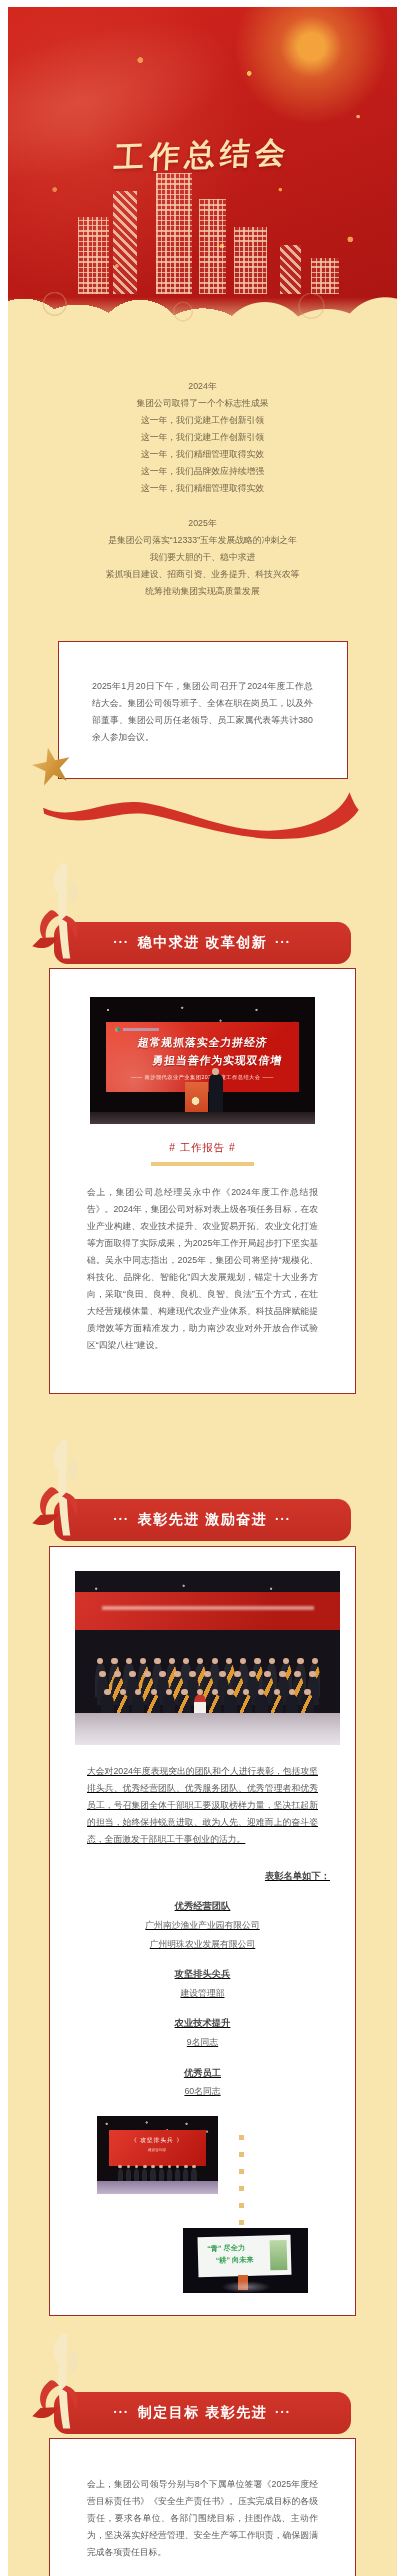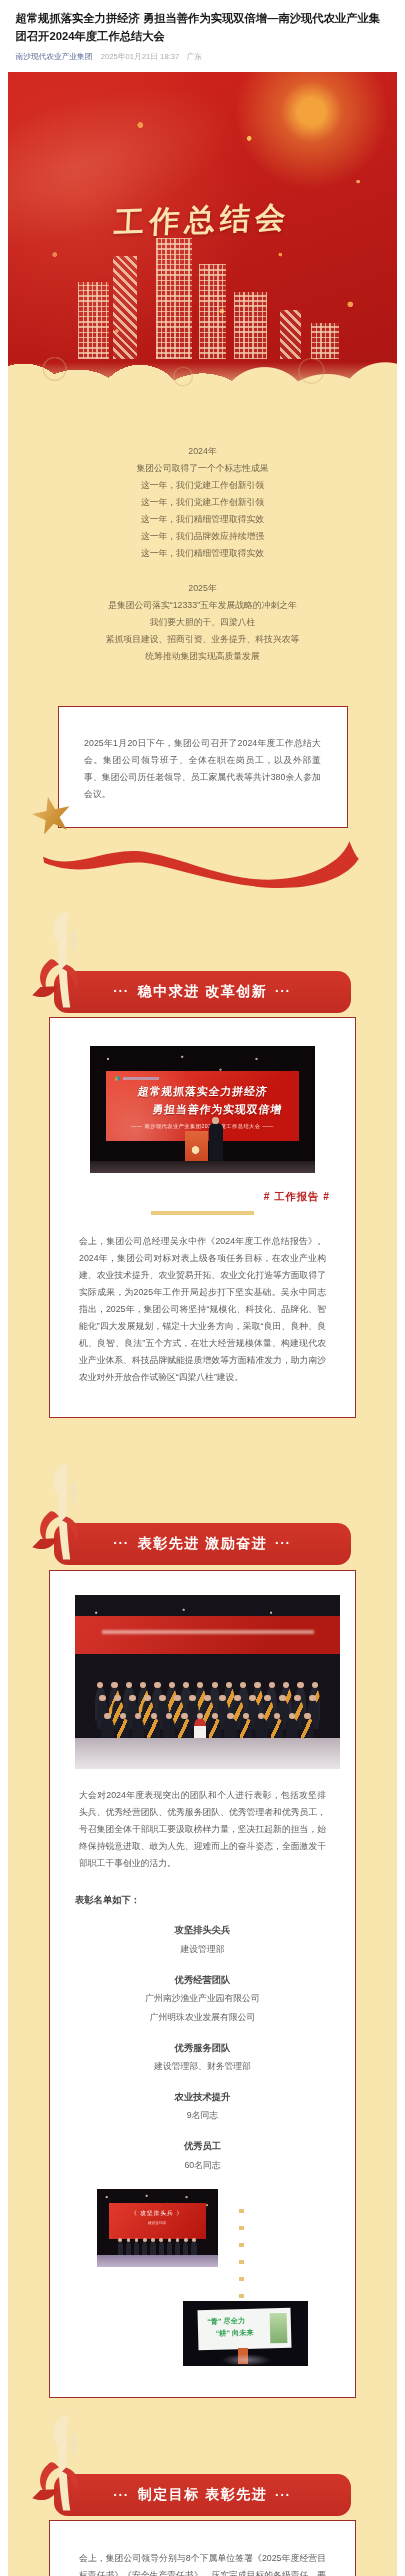--- a/index.html
+++ b/index.html
@@ -56,42 +56,42 @@
         radial-gradient(circle at 78% 64%,transparent 11.3px,rgba(205,165,105,.3) 12px 13px,transparent 13.4px);}
 
   
   .intro{padding:43px 15.5px 0;text-align:center;color:#75664b;font-size:8.8px;}
   .intro p{margin:0 0 7.2px;line-height:9.8px;}
   .intro .gap{height:17.5px;}
 
   
   .card{position:relative;margin:0 auto;background:#fff;border:0.5px solid #9d2d26;}
   .card1{width:290px;margin-top:45px;padding:24px 21.6px 19.6px;box-sizing:border-box;}
-  .para{font-size:8.8px;line-height:17px;color:#5d5b5b;text-align:justify;margin:4px;}
+  .para{font-size:8.8px;line-height:17px;color:#5d5b5b;text-align:justify;margin:12px;}
   .star{position:absolute;left:-27px;bottom:-9.3px;width:40px;height:40px;
         background:linear-gradient(135deg,#ecc276,#cf9337 55%,#b57a25);
         clip-path:polygon(50% 0%,61% 35%,98% 35%,68% 57%,79% 91%,50% 70%,21% 91%,32% 57%,2% 35%,39% 35%);
         transform:rotate(-12deg);}
   .ribbon-wave{width:325px;margin:8.2px auto 0;display:block;}
 
   
   .sec-head{width:297px;margin:0 auto;position:relative;}
   .sec1{margin-top:81px;} .sec2{margin-top:105px;} .sec3{margin-top:76px;}
   .banner{position:relative;height:42px;border-radius:13.4px;
         background:linear-gradient(#d23529,#c22c23);
         display:flex;align-items:center;justify-content:center;
         color:#fff;font-size:14px;font-weight:700;letter-spacing:1.5px;}
   .banner:before{content:"";position:absolute;right:-1px;top:-7.7px;width:18.5px;height:18.5px;
         background:#a8241d;border-radius:3.1px;transform:rotate(14deg) skewY(-14deg);z-index:-1;}
   .banner .dots{font-size:7.7px;letter-spacing:2.6px;margin:0 8.2px;color:#fff;position:relative;top:-1px;}
   .wheat{position:absolute;left:-25px;top:-62px;width:63px;height:100px;z-index:2;}
 
   .card-body{width:307px;box-sizing:border-box;}
   .card2{margin-top:4.1px;padding:28px 25px 27px;}
-  .card3{padding:24px 25px 27px;margin-top:5.2px;}
+  .card3{padding:24px 25px 18px;margin-top:5.2px;text-decoration:underline;}
   .card4{margin-top:4.1px;padding:25px 25px 29px;}
 
   
   .photo{position:relative;overflow:hidden;background:#0c0709;}
   .lights{position:absolute;left:0;right:0;top:0;height:34%;opacity:.8;background-image:
         radial-gradient(circle at 8% 30%,rgba(255,240,200,.9) 0 0.8px,transparent 1.5px),
         radial-gradient(circle at 26% 62%,rgba(255,240,200,.75) 0 0.8px,transparent 1.5px),
         radial-gradient(circle at 41% 25%,rgba(255,240,200,.85) 0 0.8px,transparent 1.5px),
         radial-gradient(circle at 58% 55%,rgba(255,240,200,.8) 0 0.8px,transparent 1.5px),
         radial-gradient(circle at 74% 30%,rgba(255,240,200,.9) 0 0.8px,transparent 1.5px),
@@ -144,47 +144,39 @@
   
   .photo-e{position:absolute;right:21.6px;top:112px;width:125px;height:65px;background:#0b0a10;}
   .screen-e{position:absolute;left:12%;right:14%;top:12%;height:62%;background:#f4f6f3;transform:rotate(-1.5deg);}
   .screen-e .g1{margin:7.2px 0 0 9.3px;color:#2f9e4f;font-size:7.2px;font-weight:700;}
   .screen-e .g2{margin:2.1px 0 0 17.5px;color:#2f9e4f;font-size:7.2px;font-weight:700;}
   .screen-e:after{content:"";position:absolute;right:3.1px;top:5.2px;bottom:5.2px;width:17.5px;background:linear-gradient(#bcd9a8,#7fae6b);}
   .podium-e{position:absolute;left:44%;bottom:4%;width:9.3px;height:15.5px;background:#d2622f;}
   .spot-e{position:absolute;left:30%;bottom:0;width:40%;height:18%;background:radial-gradient(ellipse at center,rgba(220,210,230,.5),transparent 70%);}
 
   
-  .report-tag{margin-top:17.5px;text-align:right;font-size:10.3px;font-weight:700;color:#b9201e;letter-spacing:1px;}
+  .report-tag{margin-top:17.5px;text-align:center;font-size:10.3px;font-weight:400;color:#b9201e;letter-spacing:1px;}
   .tag-underline{width:103px;height:4.6px;background:#ecca7f;margin:6.2px auto 0;}
   .card2 .para{margin-top:17.5px;}
 
   
   .card3 .para{margin-top:18.5px;}
-  .list-intro{margin-top:21.6px;text-align:left;font-size:9.3px;font-weight:700;color:#454545;}
+  .list-intro{margin-top:21.6px;text-align:right;font-size:9.3px;font-weight:700;color:#454545;}
   .award{margin-top:17.5px;text-align:center;}
   .award .a-title{font-size:9.3px;font-weight:700;color:#474747;}
   .award .a-name{margin-top:6.7px;font-size:8.8px;color:#5f5f5f;}
   .duo{position:relative;height:181px;margin-top:17.5px;}
   .dotcol{position:absolute;left:164px;top:19.6px;display:flex;flex-direction:column;gap:12.4px;}
   .dotcol i{width:4.6px;height:4.6px;background:#e7c276;}
 </style>
 </head>
 <body>
 
 <div class="page">
 
-  <div class="head">
-    <h1>超常规抓落实全力拼经济 勇担当善作为实现双倍增—南沙现代农业产业集团召开2024年度工作总结大会</h1>
-    <div class="byline">
-      <span class="acct">南沙现代农业产业集团</span>
-      <span class="meta">2025年01月21日 18:37</span>
-      <span class="meta">广东</span>
-    </div>
-  </div>
 
   <div class="body-wrap">
 
     <div class="hero">
       <div class="streak"></div>
       <div class="sparkles"></div>
       <div class="hero-title">工作总结会</div>
       <div class="city">
         <div class="bld" style="left:18%;width:31px;height:77px;"></div>
         <div class="bld chevron" style="left:27%;width:24px;height:103px;"></div>
@@ -201,21 +193,21 @@
       <p>2024年</p>
       <p>集团公司取得了一个个标志性成果</p>
       <p>这一年，我们党建工作创新引领</p>
       <p>这一年，我们党建工作创新引领</p>
       <p>这一年，我们精细管理取得实效</p>
       <p>这一年，我们品牌效应持续增强</p>
       <p>这一年，我们精细管理取得实效</p>
       <div class="gap"></div>
       <p>2025年</p>
       <p>是集团公司落实“12333”五年发展战略的冲刺之年</p>
-      <p>我们要大胆的干、四梁八柱</p>
+      <p>我们要大胆的干、稳中求进</p>
       <p>紧抓项目建设、招商引资、业务提升、科技兴农等</p>
       <p>统筹推动集团实现高质量发展</p>
     </div>
 
     <div class="card card1">
       <p class="para">2025年1月20日下午，集团公司召开了2024年度工作总结大会。集团公司领导班子、全体在职在岗员工，以及外部董事、集团公司历任老领导、员工家属代表等共计380余人参加会议。</p>
       <div class="star"></div>
     </div>
 
     <svg class="ribbon-wave" viewBox="0 0 630 104">
@@ -281,31 +273,27 @@
           <div class="r1"><span class="person"></span><span class="person"></span><span class="person"></span><span class="person"></span><span class="person"></span><span class="person"></span><span class="person"></span><span class="person"></span><span class="person"></span><span class="person"></span><span class="person"></span><span class="person"></span><span class="person"></span><span class="person"></span><span class="person"></span><span class="person"></span></div>
           <div class="r2"><span class="person"></span><span class="person"></span><span class="person"></span><span class="person"></span><span class="person"></span><span class="person"></span><span class="person"></span><span class="person"></span><span class="person"></span><span class="person"></span><span class="person"></span><span class="person"></span><span class="person"></span><span class="person"></span><span class="person"></span></div>
           <div class="r3"><span class="person"></span><span class="person"></span><span class="person"></span><span class="person"></span><span class="person"></span><span class="person"></span><span class="person"></span><span class="person"></span><span class="person"></span><span class="person"></span><span class="person"></span><span class="person"></span><span class="person"></span><span class="person"></span></div>
         </div>
         <div class="floor-b"></div>
       </div>
       <p class="para">大会对2024年度表现突出的团队和个人进行表彰，包括攻坚排头兵、优秀经营团队、优秀服务团队、优秀管理者和优秀员工，号召集团全体干部职工要汲取榜样力量，坚决扛起新的担当，始终保持锐意进取、敢为人先、迎难而上的奋斗姿态，全面激发干部职工干事创业的活力。</p>
       <div class="list-intro">表彰名单如下：</div>
 
       <div class="award">
-        <div class="a-title">攻坚排头尖兵</div>
-        <div class="a-name">建设管理部</div>
-      </div>
-      <div class="award">
         <div class="a-title">优秀经营团队</div>
         <div class="a-name">广州南沙渔业产业园有限公司</div>
         <div class="a-name">广州明珠农业发展有限公司</div>
       </div>
       <div class="award">
-        <div class="a-title">优秀服务团队</div>
-        <div class="a-name">建设管理部、财务管理部</div>
+        <div class="a-title">攻坚排头尖兵</div>
+        <div class="a-name">建设管理部</div>
       </div>
       <div class="award">
         <div class="a-title">农业技术提升</div>
         <div class="a-name">9名同志</div>
       </div>
       <div class="award">
         <div class="a-title">优秀员工</div>
         <div class="a-name">60名同志</div>
       </div>
 

